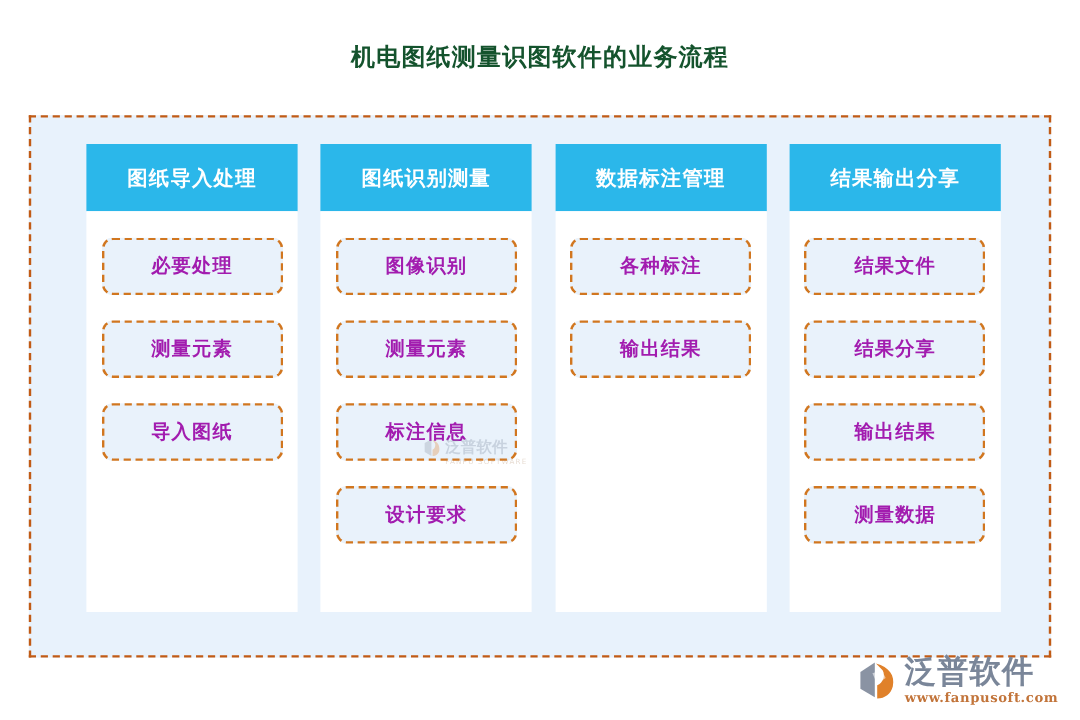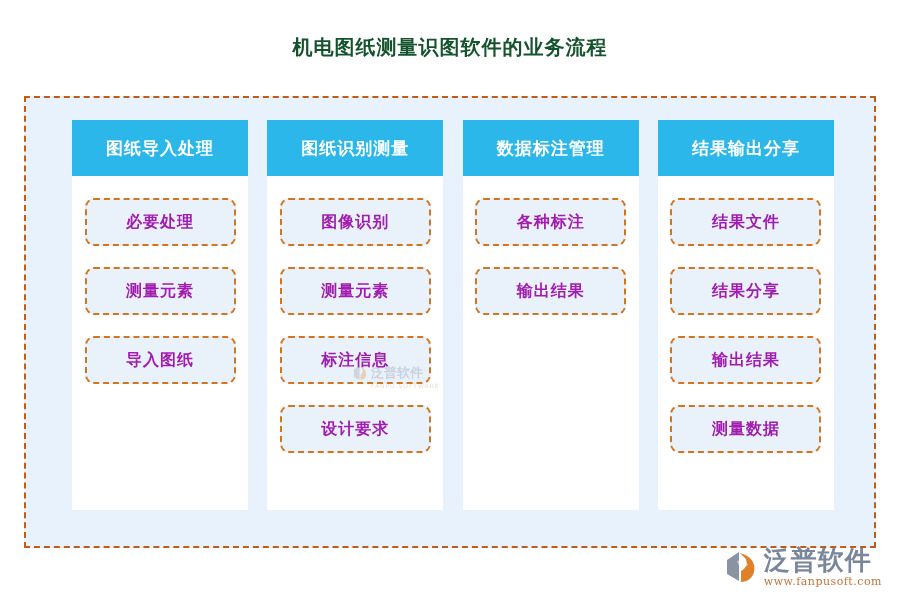--- a/index.html
+++ b/index.html
@@ -145,21 +145,21 @@
     font-size: 26px;
     font-weight: bold;
     color: #7a8699;
     letter-spacing: 1px;
     line-height: 28px;
     white-space: nowrap;
   }
   .brand-url {
     font-size: 11px;
     font-family: "DejaVu Serif", "Liberation Serif", serif;
-    font-weight: normal;
+    font-weight: bold;
     color: #c2743a;
     letter-spacing: 0.5px;
     line-height: 13px;
     margin-top: 1px;
     white-space: nowrap;
   }
 </style>
 </head>
 <body>
 

